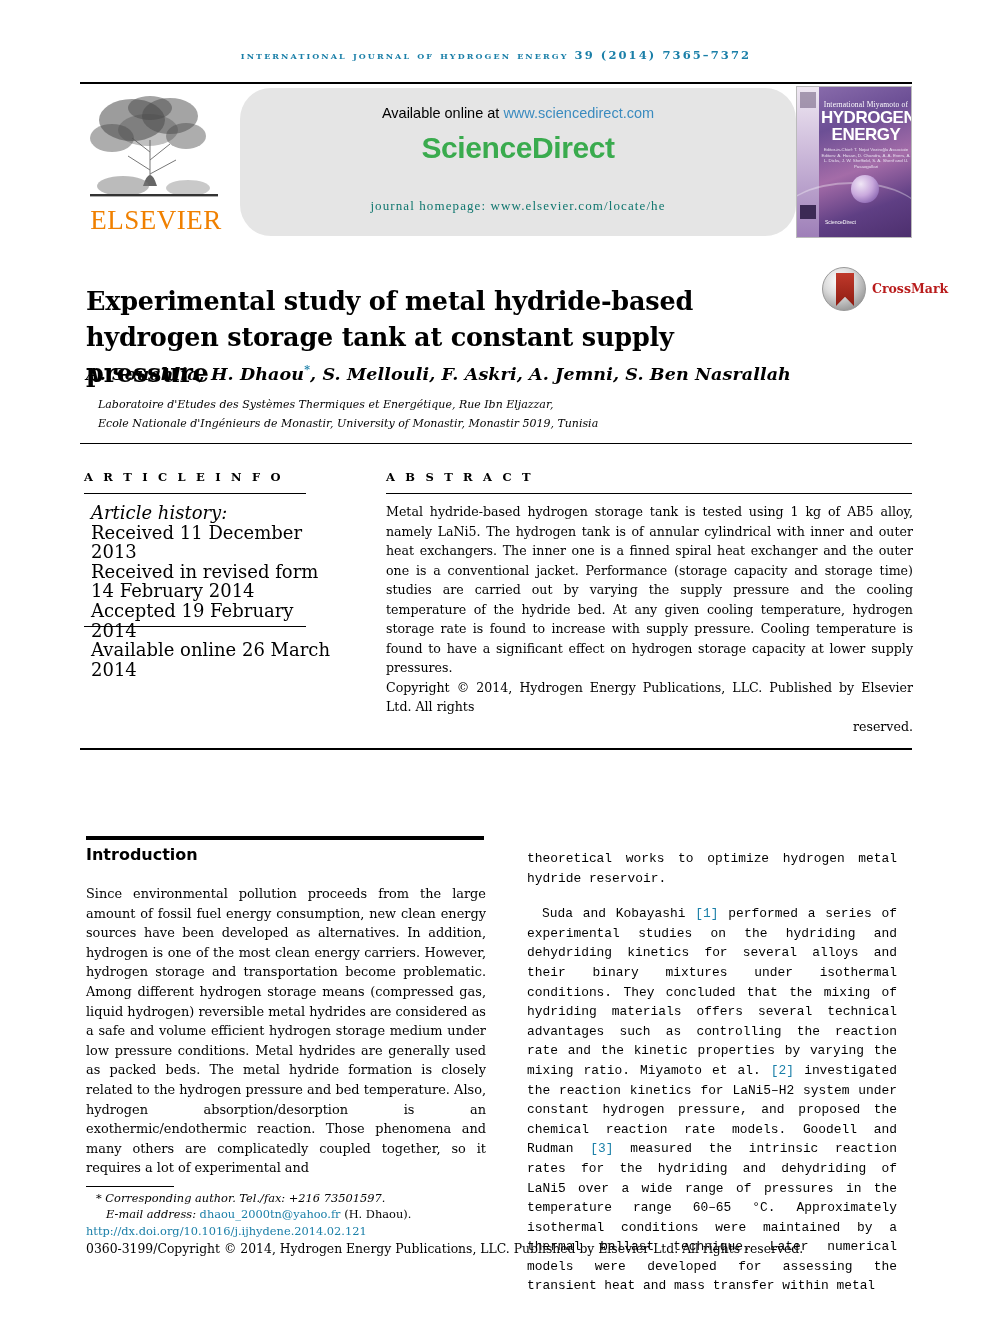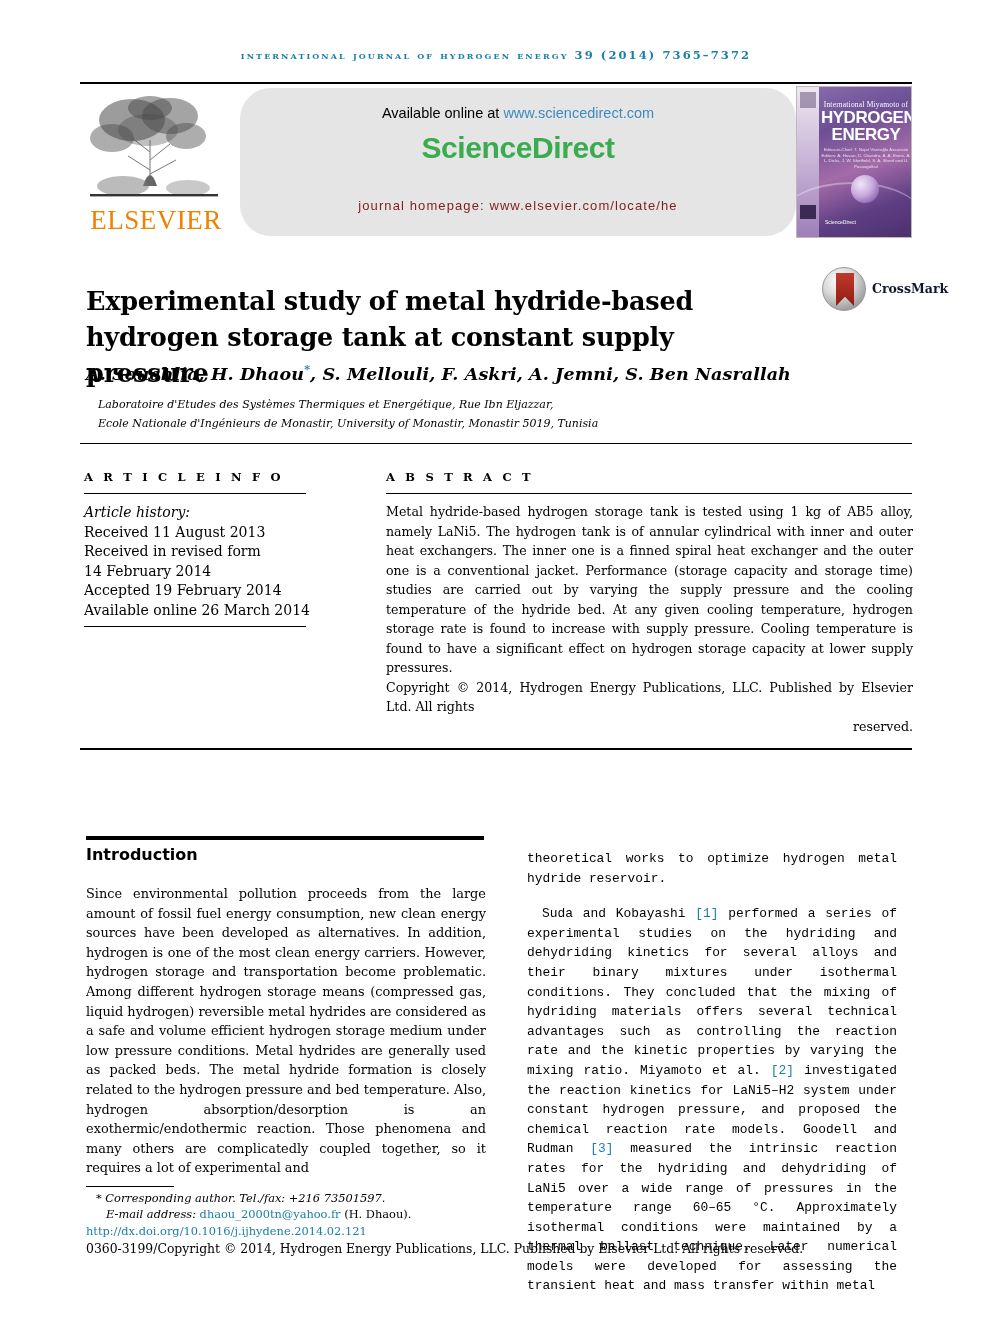--- a/index.html
+++ b/index.html
@@ -98,23 +98,23 @@
     font-size: 30px;
     font-weight: bold;
     color: #3aab4e;
     letter-spacing: -0.4px;
   }
   .sd-home {
     position: absolute;
     left: 0; top: 110px;
     width: 556px;
     text-align: center;
-    font-family: Liberation Sans, sans-serif;
+    font-family: Liberation Serif, serif;
     font-size: 13px;
-    color: #7f1d1d;
+    color: #0f766e;
     letter-spacing: 1.1px;
   }
 
   .cover {
     position: absolute;
     left: 716px; top: 0px;
     width: 116px; height: 152px;
     background: linear-gradient(160deg,#8c6fae 0%, #6c4f95 28%, #a46ca8 55%, #5f3f84 78%, #4d2f6e 100%);
     border: 1px solid #bbb;
     box-sizing: border-box;
@@ -185,21 +185,21 @@
     position: absolute; left: 13px; top: 5px;
     width: 18px; height: 33px;
     background: linear-gradient(180deg,#c0392b,#8e1d12);
     clip-path: polygon(0 0, 100% 0, 100% 100%, 50% 72%, 0 100%);
   }
   .cm-text {
     position: absolute; left: 50px; top: 16px;
     font-family: "DejaVu Serif", serif;
     font-weight: bold;
     font-size: 12.5px;
-    color: #0f172a;
+    color: #b91c1c;
   }
 
   .authors {
     position: absolute;
     left: 86px; top: 363px;
     width: 800px;
     font-family: "DejaVu Serif", serif;
     font-weight: bold;
     font-style: italic;
     font-size: 17.5px;
@@ -240,24 +240,24 @@
     position: absolute; left: 84px; top: 493px;
     width: 222px; height: 1px; background: #000;
   }
   .rule-abs {
     position: absolute; left: 386px; top: 493px;
     width: 526px; height: 1px; background: #000;
   }
 
   .info-hist {
     position: absolute;
-    left: 84px; top: 503px;
+    left: 91px; top: 503px;
     width: 250px;
     font-family: "DejaVu Serif", serif;
-    font-size: 14px;
+    font-size: 18px;
     line-height: 19.6px;
   }
   .info-hist .lbl { font-style: italic; }
 
   .rule-kw {
     position: absolute; left: 84px; top: 626px;
     width: 222px; height: 1px; background: #000;
   }
 
   .info-kw {
@@ -418,21 +418,21 @@
     <div>Laboratoire d'Etudes des Systèmes Thermiques et Energétique, Rue Ibn Eljazzar,</div>
     <div>Ecole Nationale d'Ingénieurs de Monastir, University of Monastir, Monastir 5019, Tunisia</div>
   </div>
 
   <div class="rule-affil"></div>
 
   <div class="info-head">A R T I C L E   I N F O</div>
   <div class="rule-info"></div>
   <div class="info-hist">
     <div class="lbl">Article history:</div>
-    <div>Received 11 August 2013</div>
+    <div>Received 11 December 2013</div>
     <div>Received in revised form</div>
     <div>14 February 2014</div>
     <div>Accepted 19 February 2014</div>
     <div>Available online 26 March 2014</div>
   </div>
   <div class="rule-kw"></div>
 
   <div class="abs-head">A B S T R A C T</div>
   <div class="rule-abs"></div>
   <div class="abstract">

